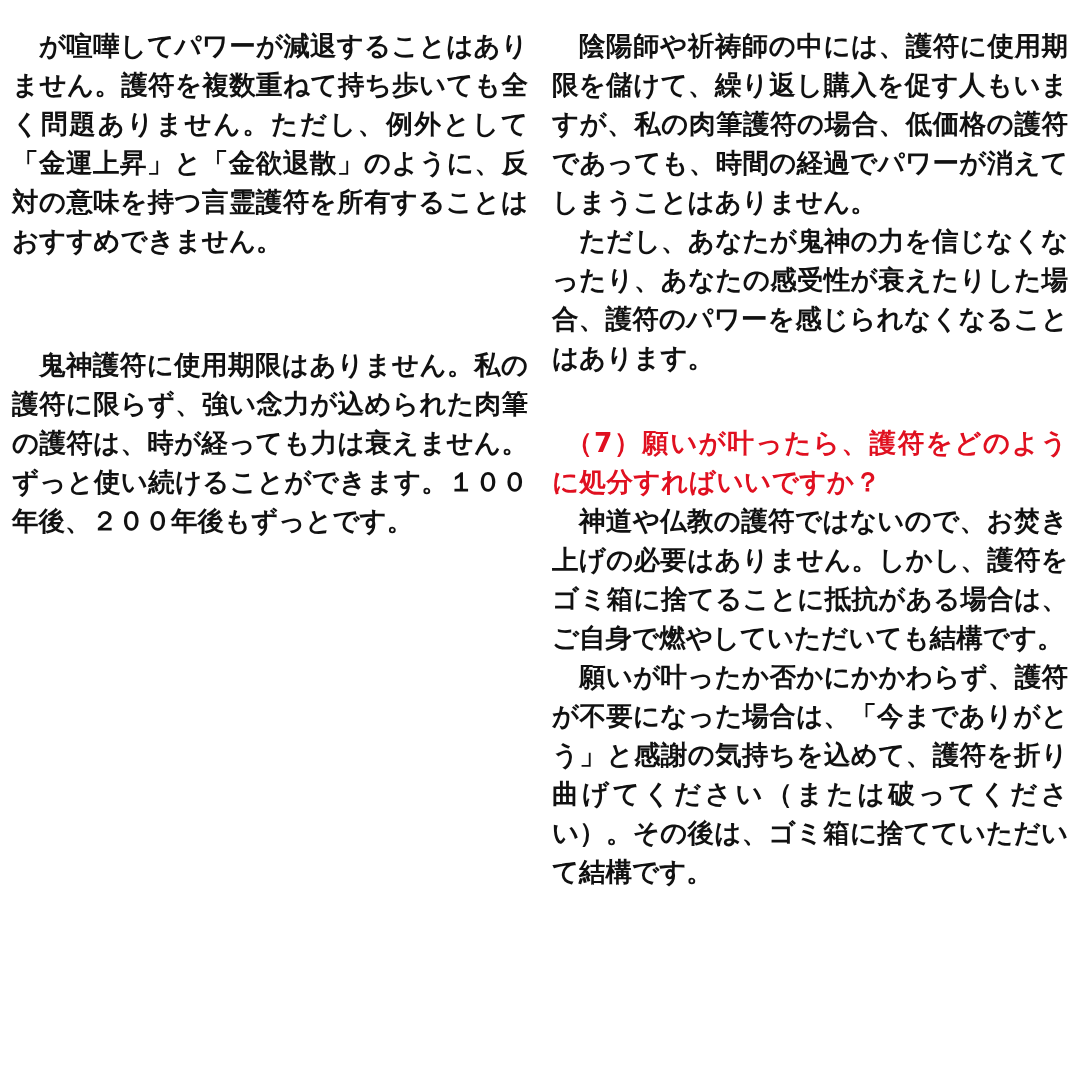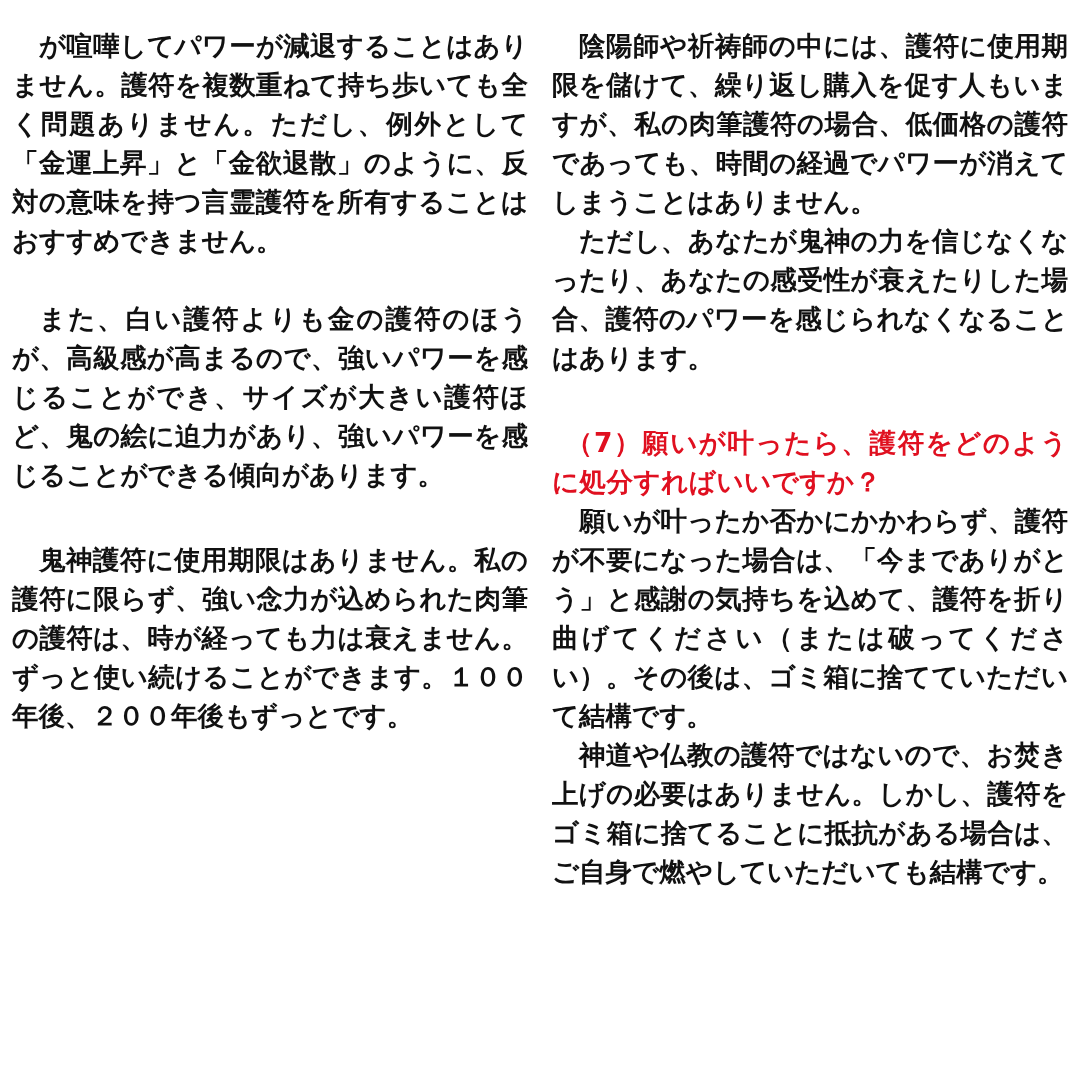--- a/index.html
+++ b/index.html
@@ -82,40 +82,39 @@
 <div class="page">
 
   <div class="column left">
 
     <p class="para">が喧嘩してパワーが減退することはありません。護符を複数重ねて持ち歩いても全く問題ありません。ただし、例外として「金運上昇」と「金欲退散」のように、反対の意味を持つ言霊護符を所有することはおすすめできません。</p>
 
     <div class="spacer"></div>
 
 
 
-    <p class="para">また、白い護符よりも金の護符のほうが、高級感が高まるので、強いパワーを感じることができ、サイズが大きい護符ほど、鬼の絵に迫力があり、強いパワーを感じることができる傾向があります。</p>
 
 
     <div class="spacer tall"></div>
 
 
     <p class="para">鬼神護符に使用期限はありません。私の護符に限らず、強い念力が込められた肉筆の護符は、時が経っても力は衰えません。ずっと使い続けることができます。１００年後、２００年後もずっとです。</p>
 
   </div>
 
   <div class="column right">
 
     <p class="para">陰陽師や祈祷師の中には、護符に使用期限を儲けて、繰り返し購入を促す人もいますが、私の肉筆護符の場合、低価格の護符であっても、時間の経過でパワーが消えてしまうことはありません。</p>
 
     <p class="para">ただし、あなたが鬼神の力を信じなくなったり、あなたの感受性が衰えたりした場合、護符のパワーを感じられなくなることはあります。</p>
 
     <div class="spacer tall"></div>
 
     <h2 class="heading wrap2">（7）願いが叶ったら、護符をどのように処分すればいいですか？</h2>
 
 
+    <p class="para">神道や仏教の護符ではないので、お焚き上げの必要はありません。しかし、護符をゴミ箱に捨てることに抵抗がある場合は、ご自身で燃やしていただいても結構です。</p>
+
     <p class="para">願いが叶ったか否かにかかわらず、護符が不要になった場合は、「今までありがとう」と感謝の気持ちを込めて、護符を折り曲げてください（または破ってください）。その後は、ゴミ箱に捨てていただいて結構です。</p>
-
-    <p class="para">神道や仏教の護符ではないので、お焚き上げの必要はありません。しかし、護符をゴミ箱に捨てることに抵抗がある場合は、ご自身で燃やしていただいても結構です。</p>
 
   </div>
 
 </div>
 
 </body></html>

